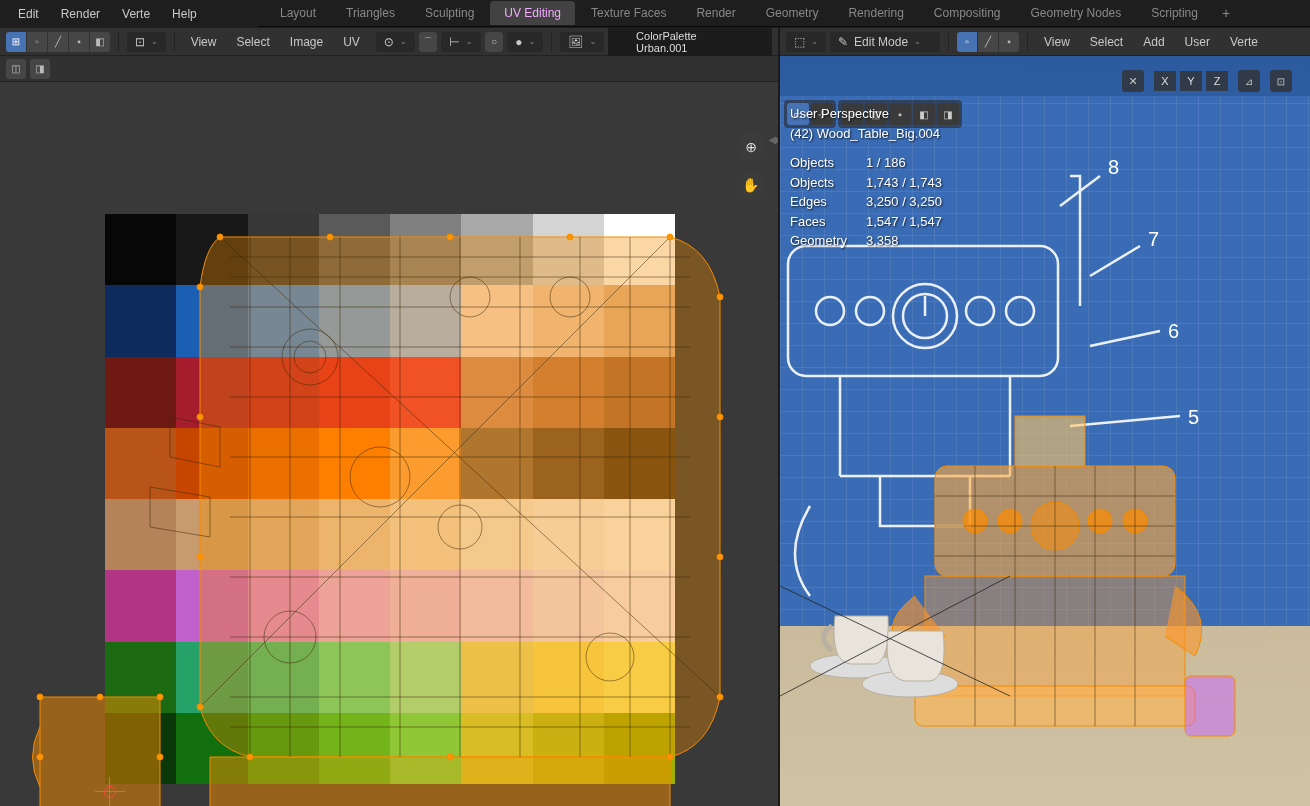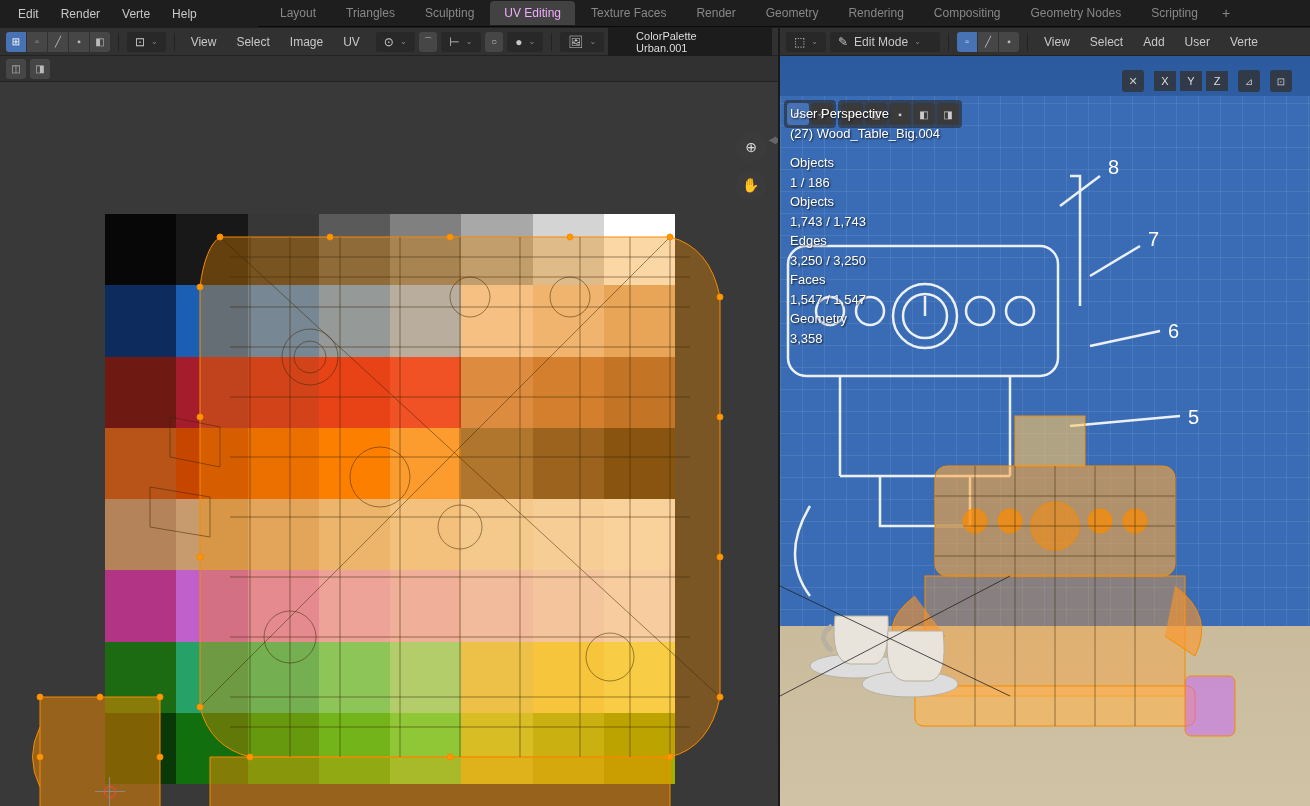--- a/index.html
+++ b/index.html
@@ -44,21 +44,21 @@
 .crosshair::before, .crosshair::after { content: ''; position: absolute; background: #888; }
 .crosshair::before { left: 0; top: 14px; width: 30px; height: 1px; }
 .crosshair::after { top: 0; left: 14px; height: 30px; width: 1px; }
 .crosshair-circle { position: absolute; left: 9px; top: 9px; width: 12px; height: 12px; border: 1px solid #ff4444; border-radius: 50%; }
 
 .viewport-buttons-right { position: absolute; right: 12px; top: 50px; display: flex; flex-direction: column; gap: 8px; }
 .viewport-round-btn { width: 30px; height: 30px; background: rgba(60,60,60,0.85); border-radius: 50%; display: flex; align-items: center; justify-content: center; cursor: pointer; color: #ddd; font-size: 14px; }
 .drag-handle { position: absolute; right: -2px; top: 52px; color: #666; font-size: 10px; letter-spacing: -2px; cursor: col-resize; }
 
 .viewport-info { position: absolute; left: 10px; top: 48px; color: #fff; text-shadow: 1px 1px 2px rgba(0,0,0,0.8); font-size: 13px; line-height: 1.5; }
-.viewport-info-row { display: flex; flex-direction: column; }
+.viewport-info-row { display: flex; }
 .viewport-info-label { width: 76px; }
 
 .viewport-gizmo { position: absolute; right: 18px; top: 14px; display: flex; align-items: center; gap: 4px; }
 .gizmo-axis { width: 22px; height: 20px; background: rgba(50,50,50,0.8); display: flex; align-items: center; justify-content: center; font-size: 11px; color: #ddd; cursor: pointer; }
 .gizmo-axis:first-child { border-radius: 3px 0 0 3px; }
 .gizmo-axis:last-child { border-radius: 0 3px 3px 0; }
 .gizmo-compound { width: 22px; height: 22px; background: rgba(50,50,50,0.8); border-radius: 3px; margin-left: 6px; display: flex; align-items: center; justify-content: center; cursor: pointer; font-size: 10px; }
 .butterfly-icon { width: 22px; height: 22px; background: rgba(50,50,50,0.8); border-radius: 3px; margin-right: 6px; display: flex; align-items: center; justify-content: center; font-size: 11px; }
 
 .nav-gizmo-balls { position: absolute; right: 6px; top: 70px; }
@@ -388,21 +388,21 @@
       <div style="position:absolute; left:58px; top:44px; display:flex; gap:2px; background:rgba(40,40,40,0.6); padding:3px; border-radius:4px;">
         <div class="tool-btn">▫</div>
         <div class="tool-btn">◫</div>
         <div class="tool-btn">▪</div>
         <div class="tool-btn">◧</div>
         <div class="tool-btn">◨</div>
       </div>
 
       <div class="viewport-info">
         <div>User Perspective</div>
-        <div>(27) Wood_Table_Big.004</div>
+        <div>(42) Wood_Table_Big.004</div>
         <div style="height:10px"></div>
         <div class="viewport-info-row">
             <div class="viewport-info-label">Objects</div>
             <div>1 / 186</div>
           </div>
         <div class="viewport-info-row">
             <div class="viewport-info-label">Objects</div>
             <div>1,743 / 1,743</div>
           </div>
         <div class="viewport-info-row">

